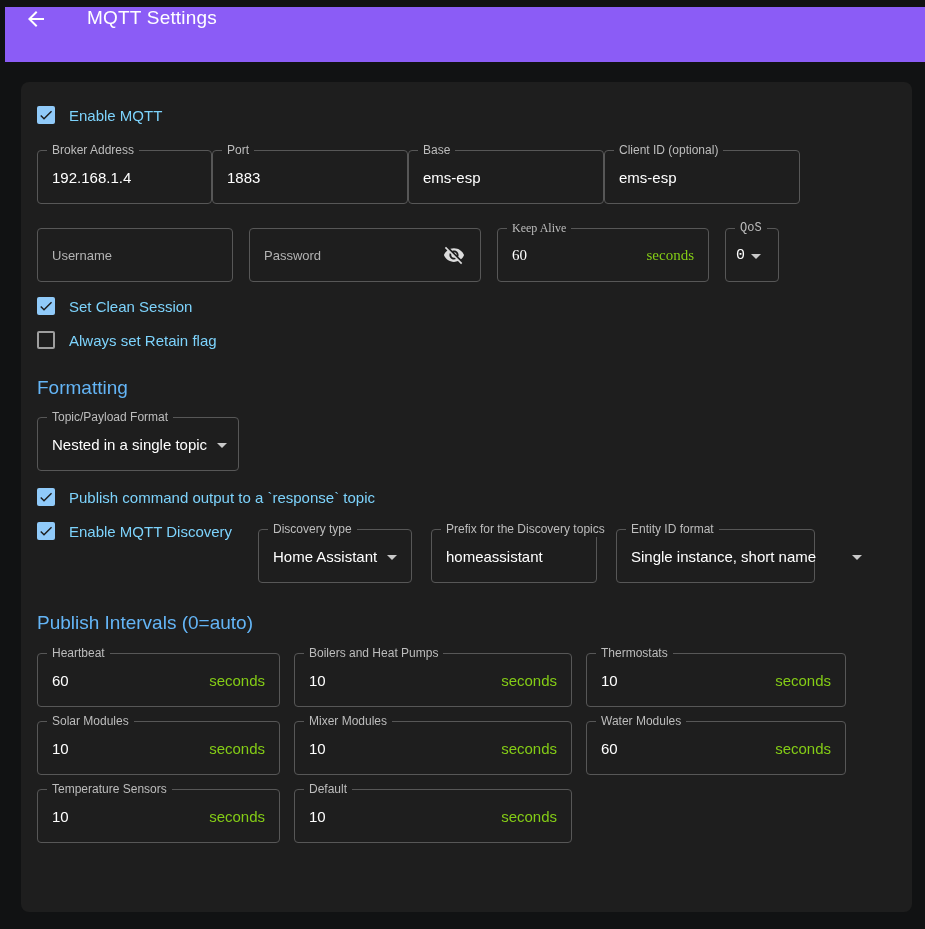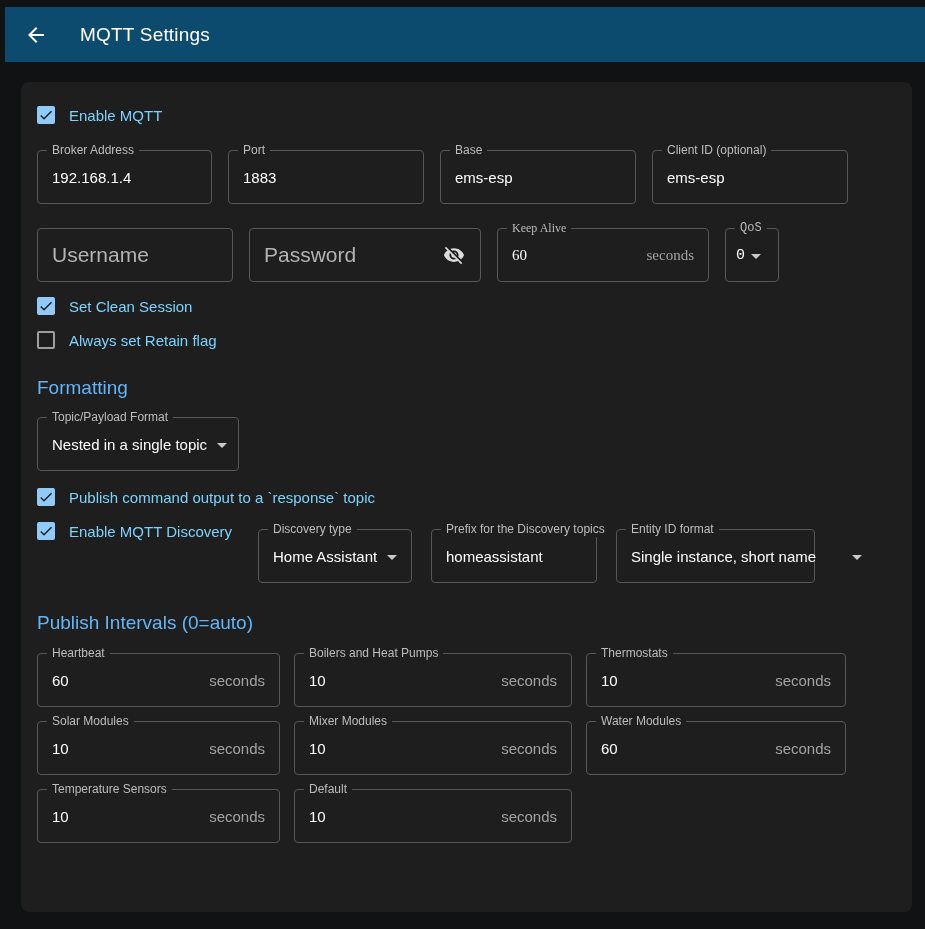--- a/index.html
+++ b/index.html
@@ -6,23 +6,24 @@
   body{
     width:925px;height:929px;
     background:#111213;
     font-family:"Liberation Sans", sans-serif;
     position:relative;overflow:hidden;
     -webkit-font-smoothing:antialiased;
   }
   
   .appbar{
     position:absolute;left:5px;top:7px;right:0;height:55px;
-    background:#0c4a6e;
-    display:flex;align-items:center;
+    background:#8b5cf6;
+    display:flex;
     box-sizing:border-box;
+    gap:7px;
   }
   .back-btn{
     background:none;border:none;padding:0;margin:0 0 0 19px;
     width:24px;height:24px;cursor:pointer;display:flex;align-items:center;justify-content:center;
   }
   .back-btn svg{width:24px;height:24px;fill:#ffffff;}
   .appbar-title{
     margin:0 0 0 32px;font-size:19px;font-weight:400;color:#ffffff;letter-spacing:.2px;
   }
   
@@ -37,22 +38,22 @@
     border:1px solid #575757;border-radius:4px;
     display:flex;align-items:center;
     padding:0 14px;box-sizing:border-box;
   }
   .flabel{
     position:absolute;top:-8px;left:9px;
     font-size:12px;line-height:15px;color:#bdbdbd;
     background:#1e1e1e;padding:0 5px;white-space:nowrap;
   }
   .fvalue{font-size:15px;color:#ffffff;white-space:nowrap;}
-  .fsuffix{margin-left:auto;font-size:15px;color:#a3a3a3;}
-  .fplaceholder{font-size:21px;color:#b3b3b3;text-align:center;}
+  .fsuffix{margin-left:auto;font-size:15px;color:#84cc16;}
+  .fplaceholder{font-size:13px;color:#b3b3b3;text-align:center;}
   .caret{
     width:0;height:0;margin-left:10px;margin-top:2px;
     border-left:5px solid transparent;border-right:5px solid transparent;
     border-top:5px solid #c9c9c9;flex:0 0 auto;
   }
   .eye-btn{
     background:none;border:none;padding:0;margin-left:auto;cursor:pointer;
     width:24px;height:24px;display:flex;align-items:center;justify-content:center;
   }
   .eye-btn svg{width:22px;height:22px;fill:#dcdcdc;}
@@ -63,21 +64,21 @@
     display:flex;align-items:center;justify-content:center;box-sizing:border-box;
   }
   .cb.checked{background:#90caf9;}
   .cb.unchecked{border:2px solid #9e9e9e;background:transparent;}
   .cb svg{width:16px;height:16px;fill:#1a1a1a;}
   .cblabel{font-size:15px;color:#7dd3fc;margin-left:14px;}
   
   .section-heading{font-size:19px;line-height:26px;font-weight:400;color:#64b5f6;margin:0;}
   
   .row-enable{margin-top:24px;}
-  .row-fields-1{margin-top:26px;display:flex;gap:16px;}
+  .row-fields-1{margin-top:26px;display:flex;}
   .row-fields-2{margin-top:24px;display:flex;gap:16px;}
   .row-clean{margin-top:15px;}
   .row-retain{margin-top:16px;}
   .h-formatting{margin-top:26px;}
   .row-topic{margin-top:16px;}
   .row-response{margin-top:17px;}
   .row-discovery{margin-top:23px;display:flex;align-items:flex-start;}
   .row-discovery .cbrow{margin-top:-7px;flex:0 0 221px;}
   .row-discovery .fields{display:flex;gap:19px;}
   .h-intervals{margin-top:27px;}

